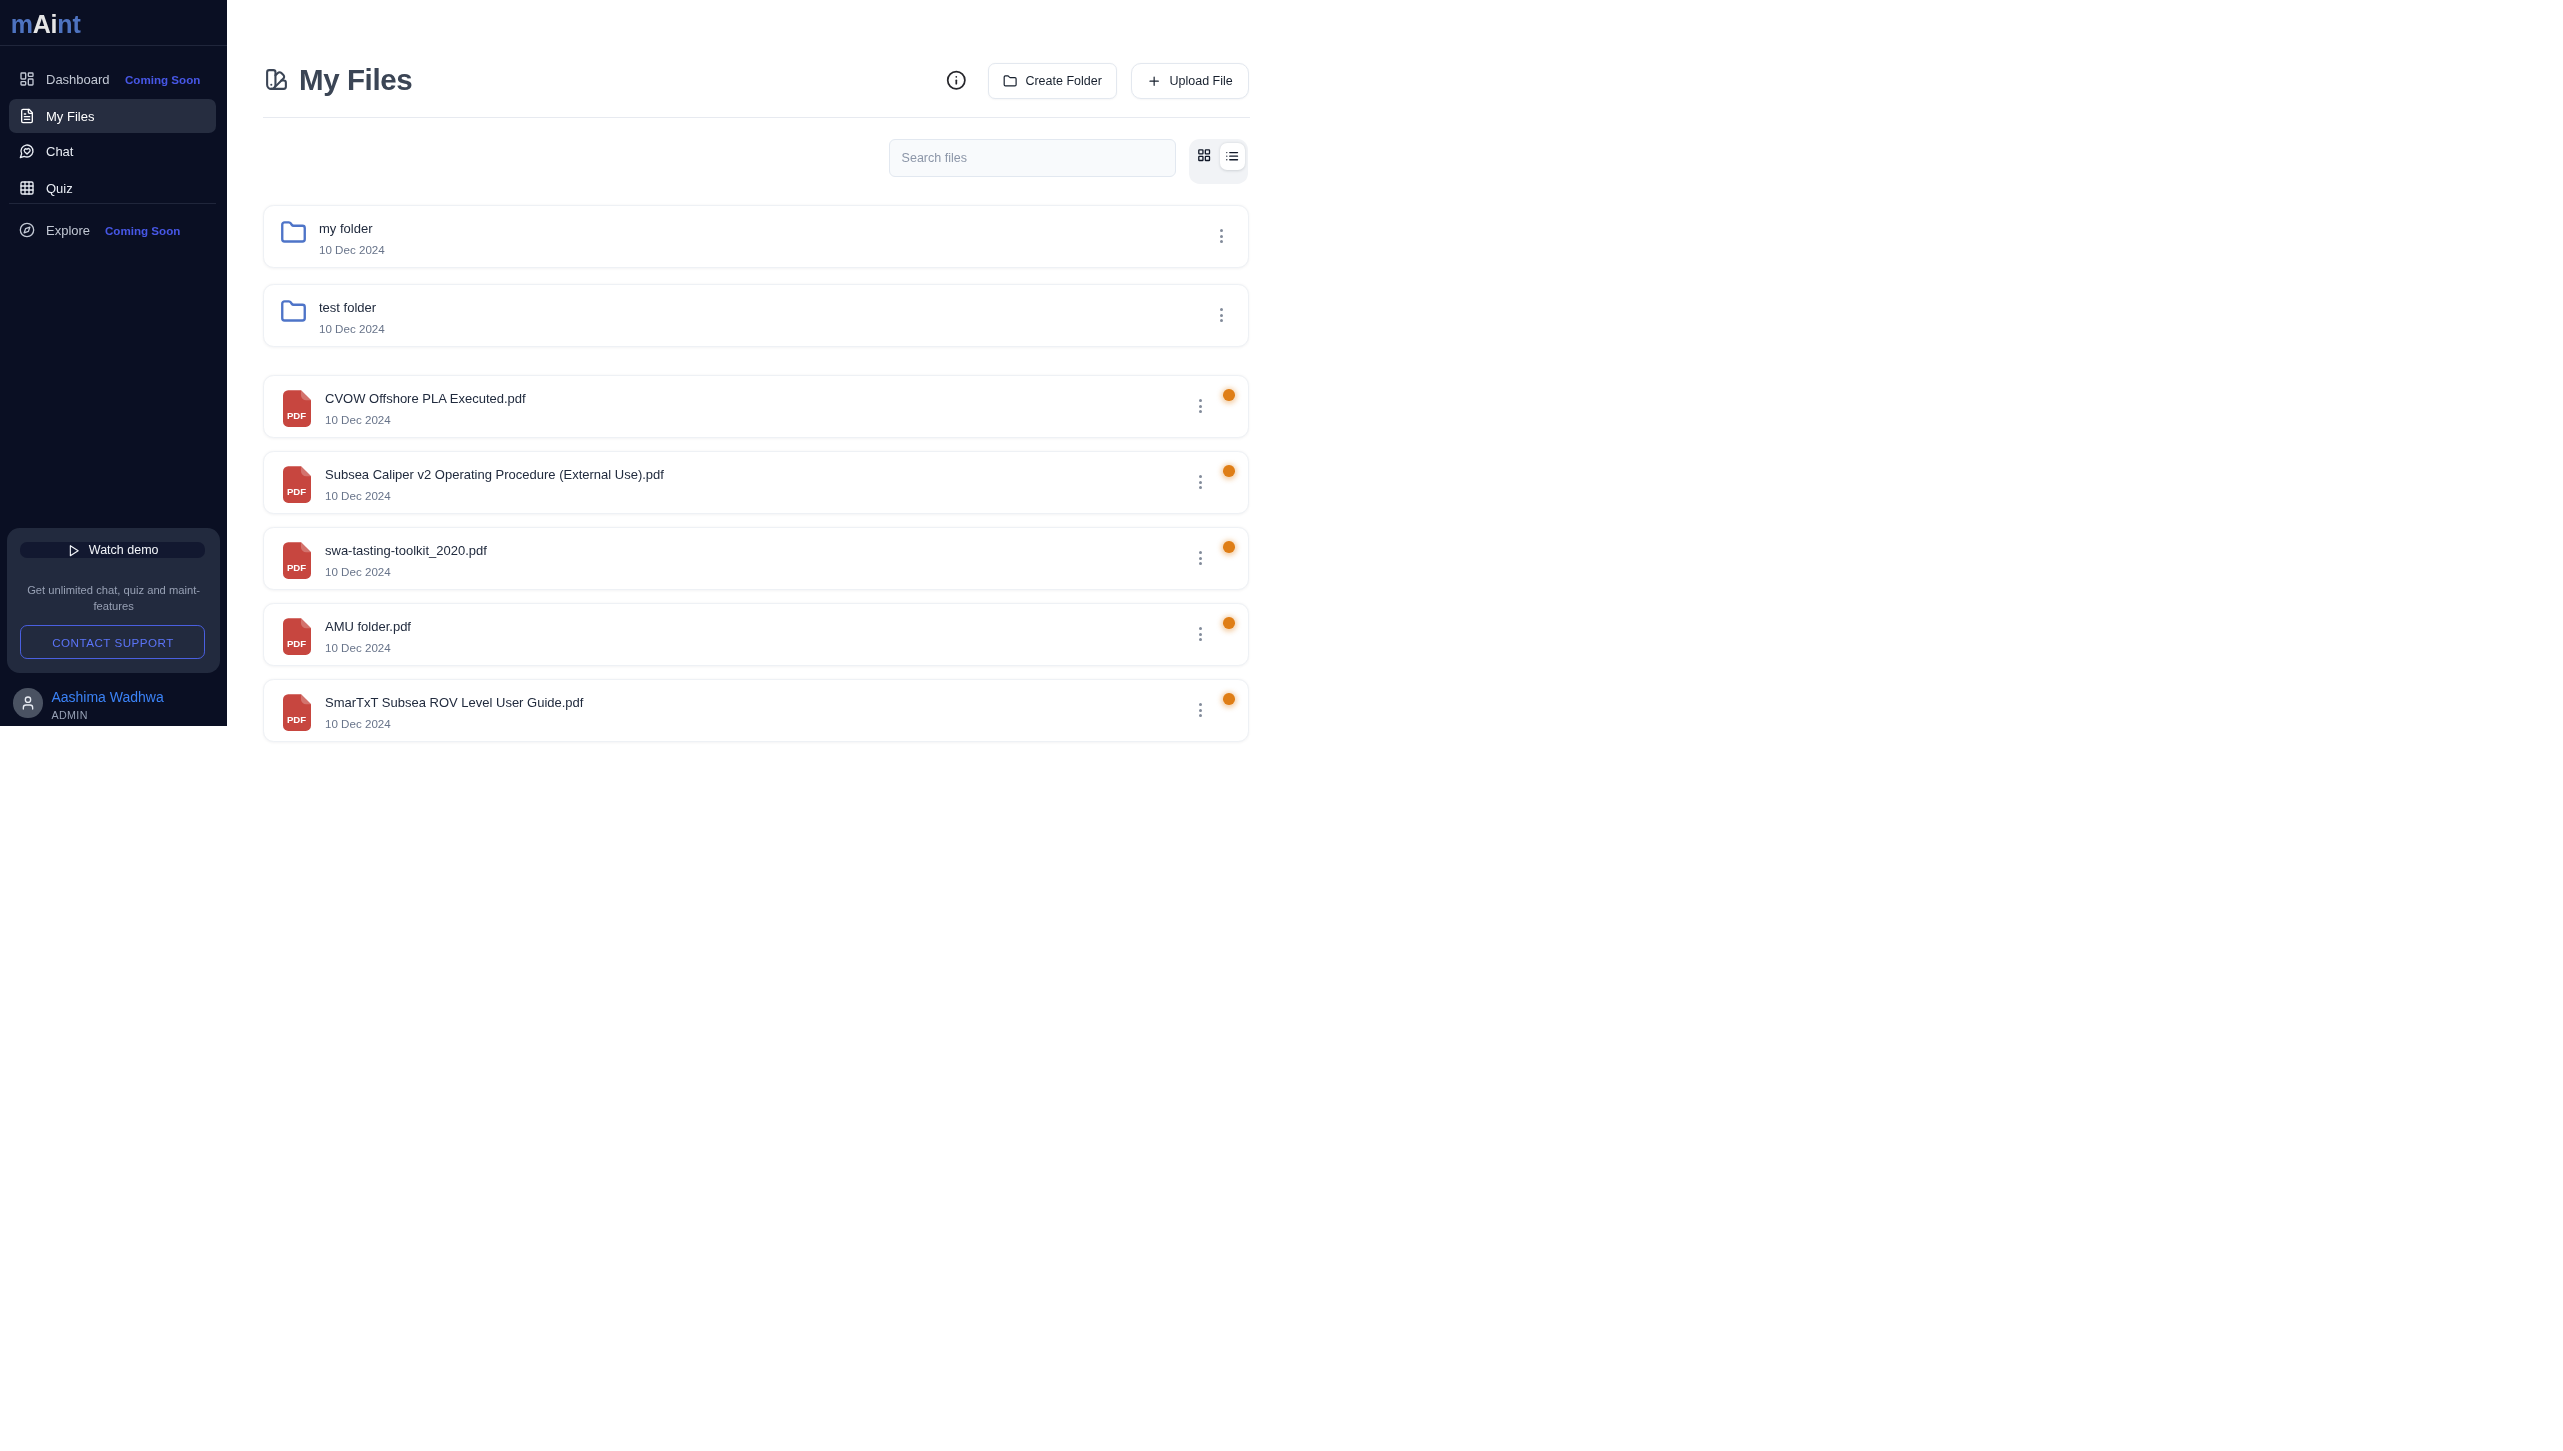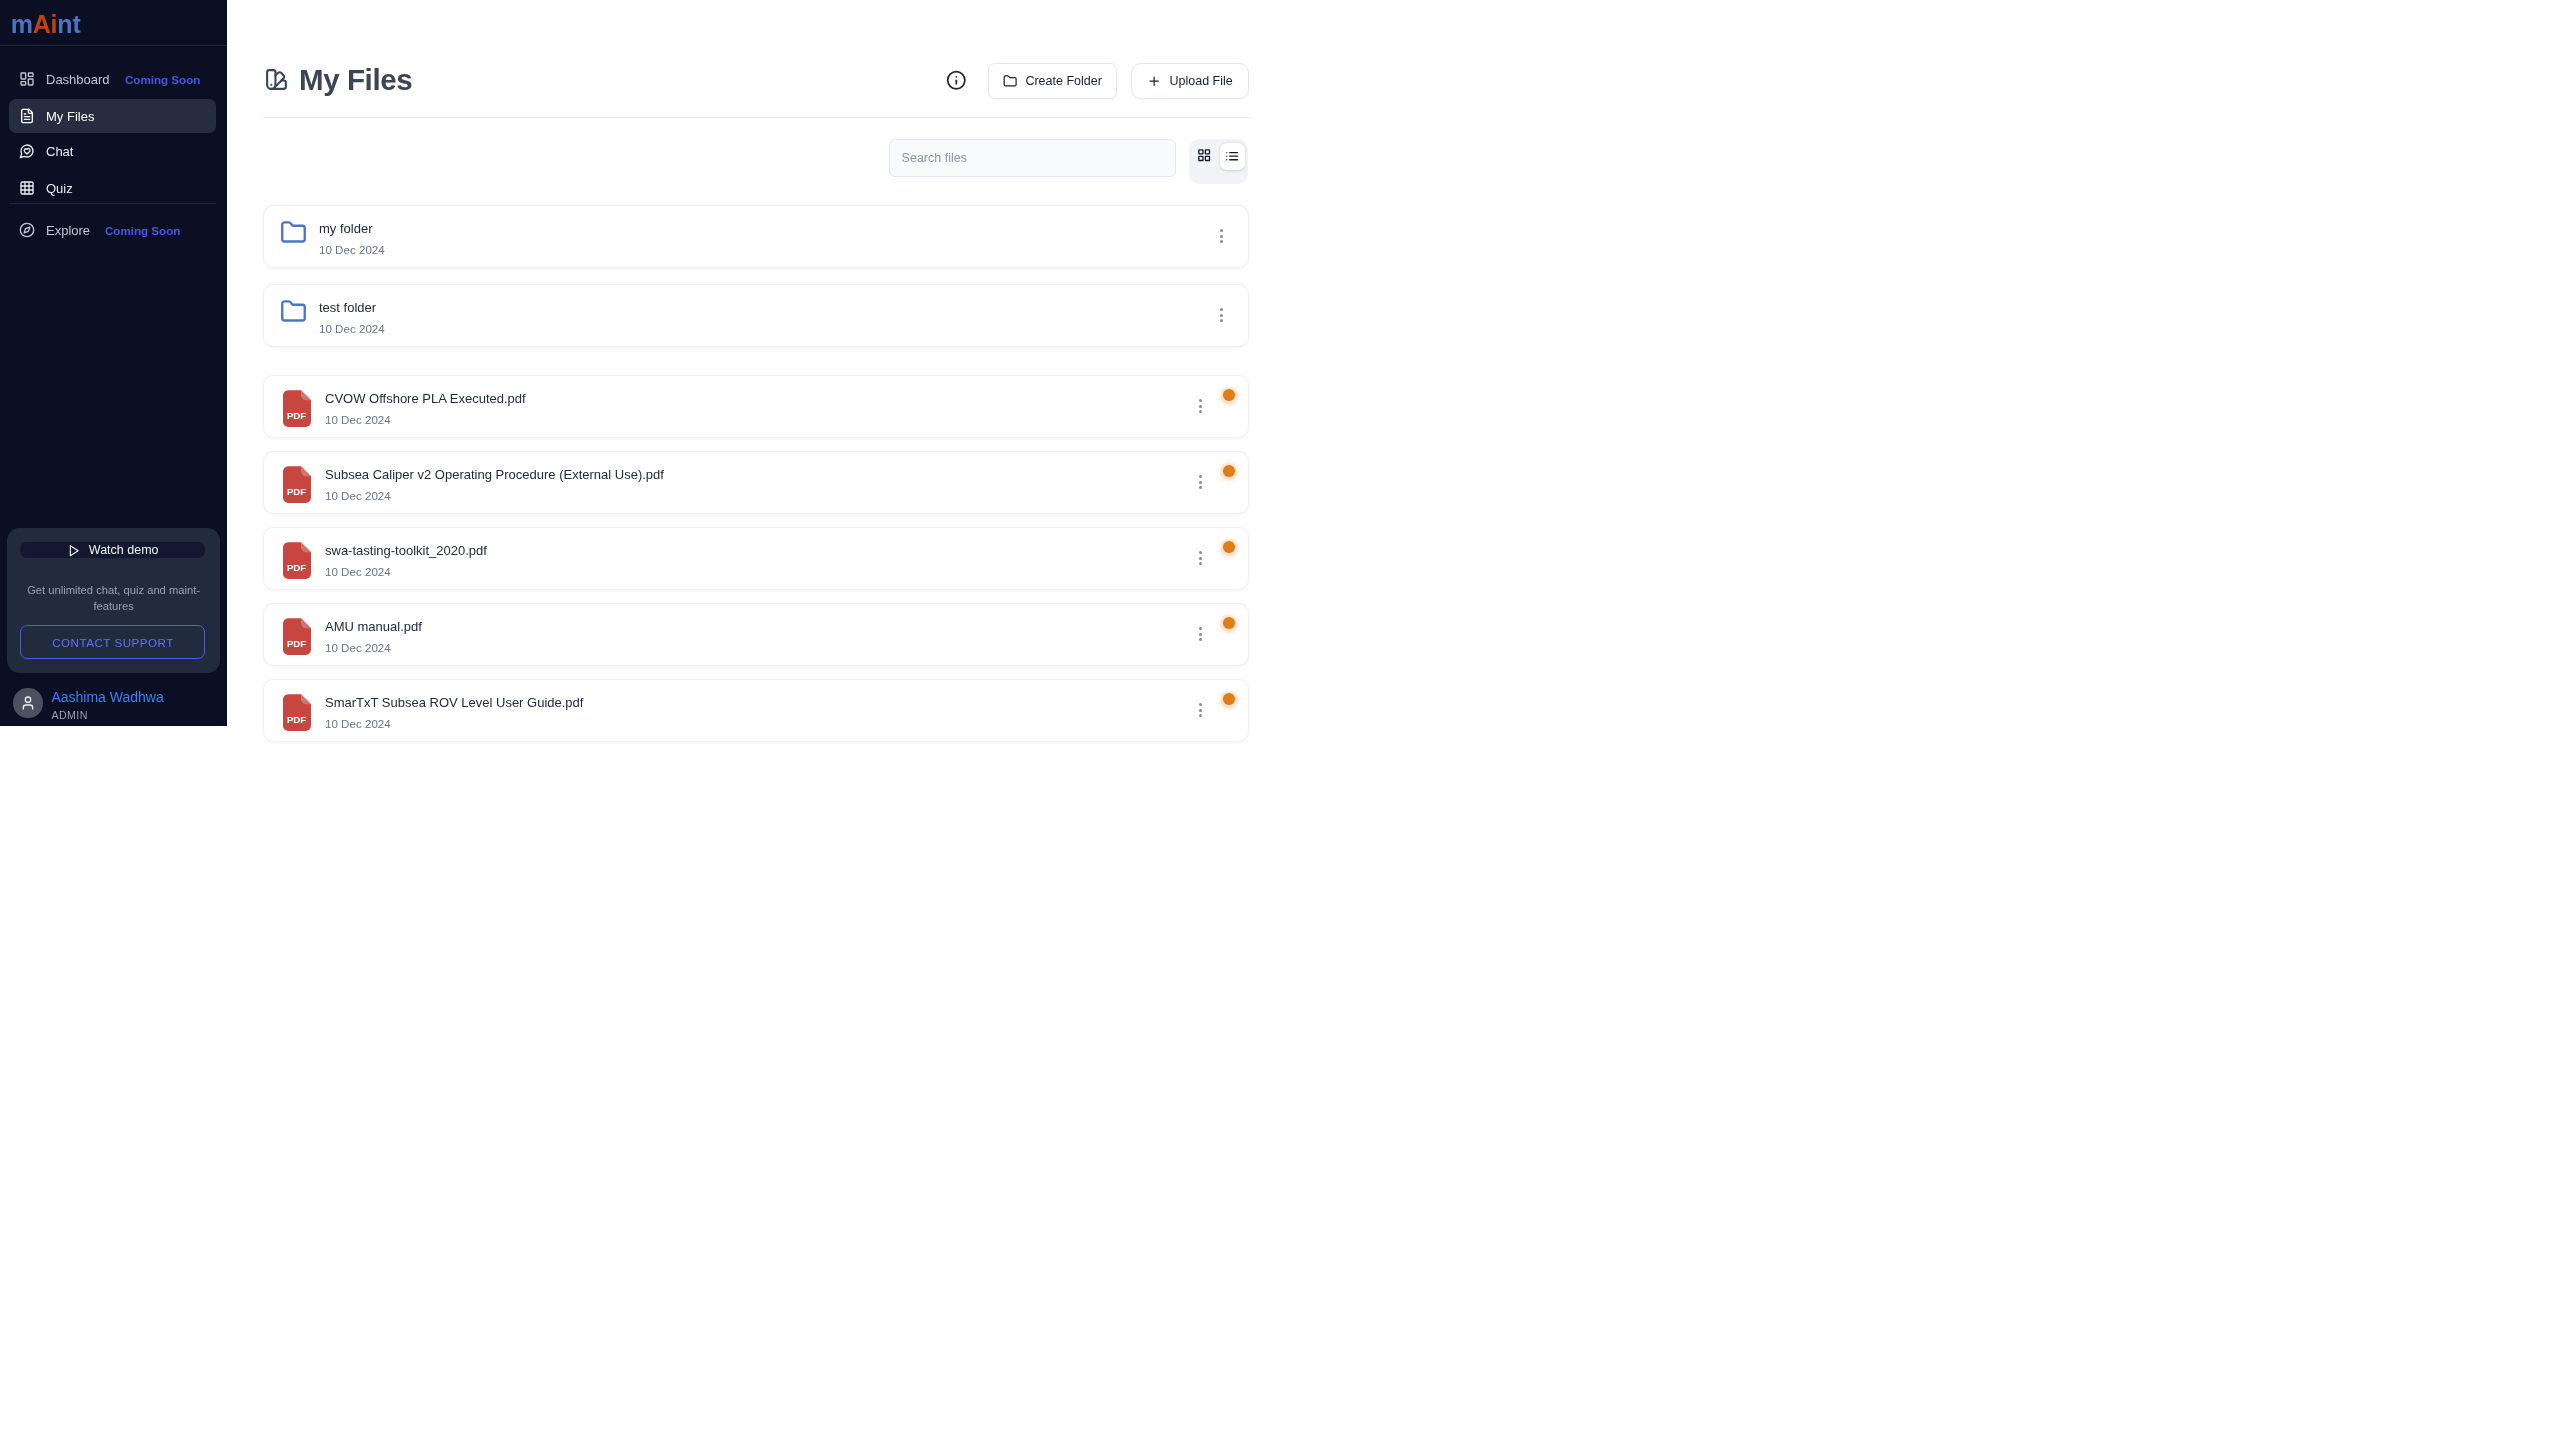--- a/index.html
+++ b/index.html
@@ -4,21 +4,21 @@
 <style>
   * { margin:0; padding:0; box-sizing:border-box; }
   html,body { width:1282px; height:726px; overflow:hidden; background:#fff;
     font-family:"Liberation Sans", sans-serif; }
 
   
   #sidebar { position:fixed; left:0; top:0; width:227px; height:726px;
     background:#0a0f23; z-index:5; }
   #logo { position:absolute; left:10.7px; top:9.8px; font-size:25px; font-weight:bold;
     letter-spacing:-0.2px; color:#4e73c0; }
-  #logo .w { color:#c2410c; }
+  #logo .w { color:#e5e5e5; }
   .sdiv { position:absolute; left:0; right:0; height:0;
     border-top:0.9px solid rgba(148,163,184,0.16); }
   .nav-item { position:absolute; left:9px; width:207px; height:34px; border-radius:7.1px;
     display:flex; align-items:center; }
   .nav-item svg { position:absolute; left:9.8px; width:16px; height:16px; }
   .nav-item .lbl { position:absolute; left:37px; font-size:13px; color:#e9edf4; }
   .nav-item.dim .lbl { color:#c2c8d4; }
   .nav-item.active { background:#262d40; }
   .nav-item.active .lbl { color:#fff; }
   .soon { position:absolute; font-size:11.6px; font-weight:bold; color:#4757e6; }
@@ -286,21 +286,21 @@
         <i></i>
       </div>
       <div class="odot"></div>
   </div>
   <div class="card pdf" style="top:603px">
     <svg class="icon" width="28" height="37" viewBox="0 0 32 42">
         <path d="M6 0 H20.5 L32 11.5 V36 a6 6 0 0 1 -6 6 H6 a6 6 0 0 1 -6-6 V6 a6 6 0 0 1 6-6 Z" fill="#c7463f"></path>
         <path d="M20.5 0 L32 11.5 H26.5 a6 6 0 0 1 -6 -6 Z" fill="#d3736d"></path>
         <text x="15.5" y="33" font-family="Liberation Sans, sans-serif" font-size="11" font-weight="bold" fill="#fff" text-anchor="middle">PDF</text>
       </svg>
-    <div class="nm">AMU manual.pdf</div>
+    <div class="nm">AMU folder.pdf</div>
       <div class="dt">10 Dec 2024</div>
     <div class="dots">
         <i></i>
         <i></i>
         <i></i>
       </div>
       <div class="odot"></div>
   </div>
   <div class="card pdf" style="top:679px">
     <svg class="icon" width="28" height="37" viewBox="0 0 32 42">

